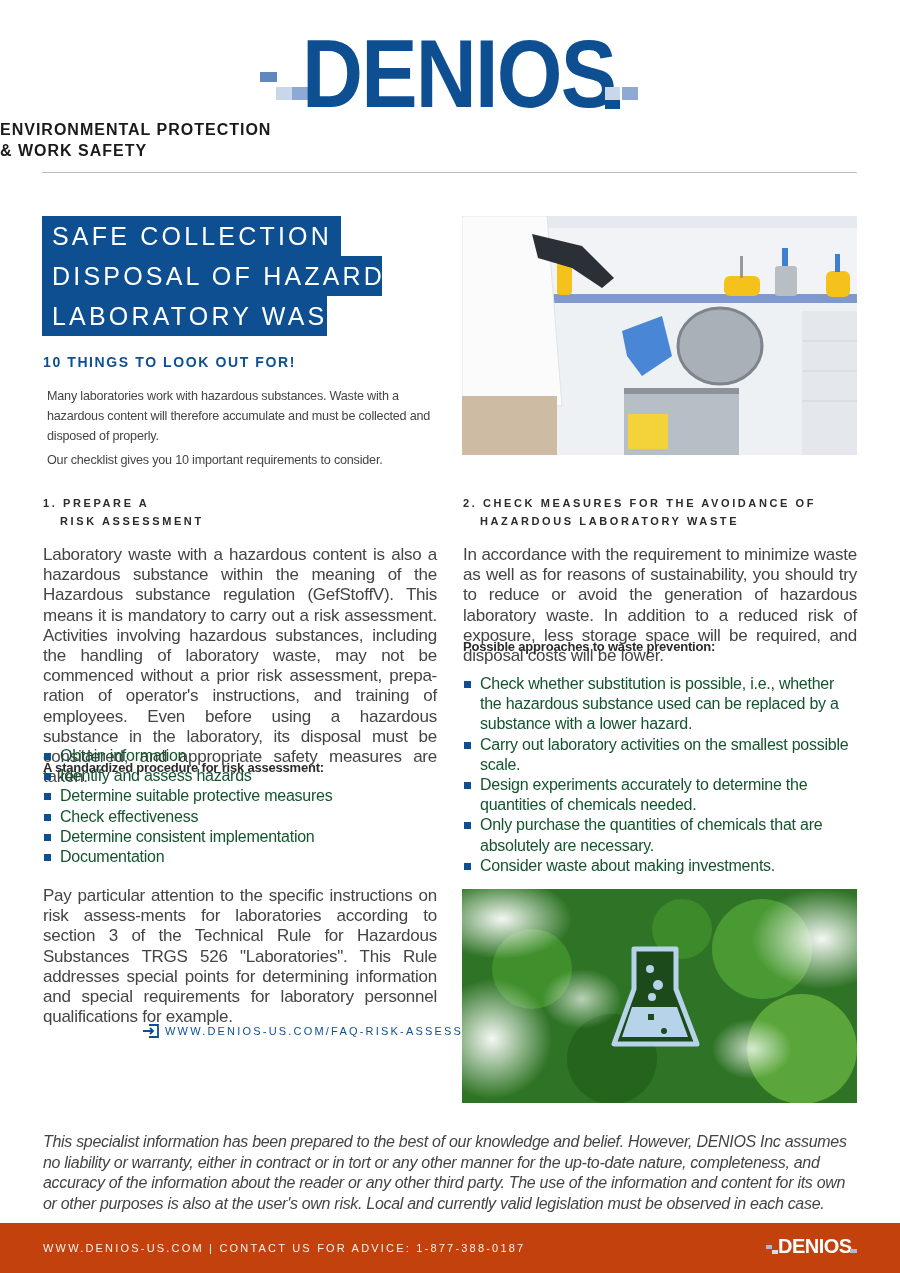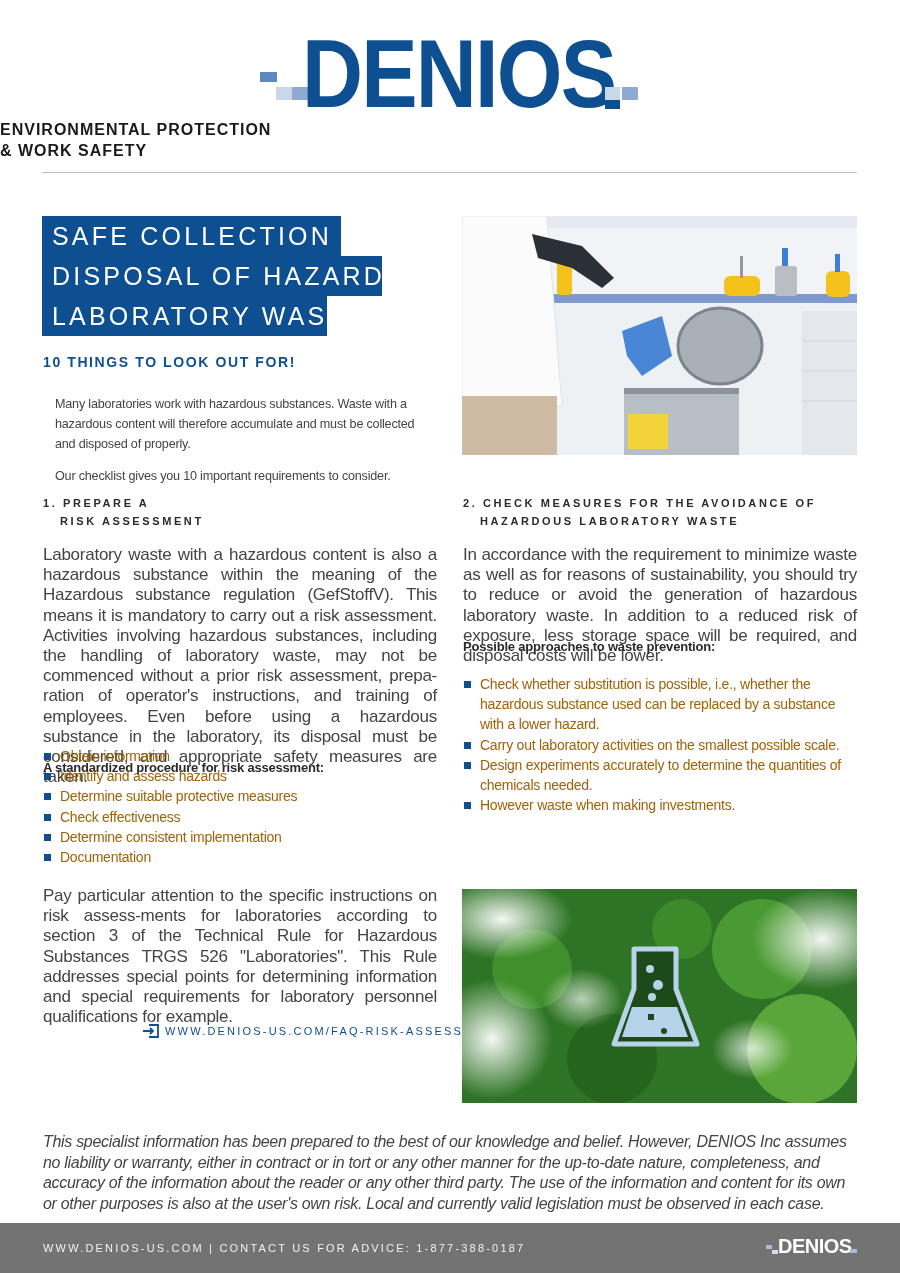--- a/index.html
+++ b/index.html
@@ -31,21 +31,21 @@
     padding-left: 10px; white-space: nowrap; overflow: hidden;
   }
   .subtitle {
     position: absolute; left: 43px; top: 354px; font-size: 14px; font-weight: bold;
     color: #0e4f92; letter-spacing: 1.6px;
   }
   .intro {
     position: absolute; left: 43px; top: 382px; width: 400px; font-size: 12.6px;
     line-height: 20px; color: #444; letter-spacing: -0.2px;
   }
-  .intro p { margin: 12px; }
+  .intro p { margin: 4px; }
 
   
   .photo { position: absolute; overflow: hidden; }
   .lab-photo { left: 462px; top: 216px; width: 395px; height: 239px;
     background: linear-gradient(180deg, #f2f4f7 0%, #e9edf2 40%, #f5f6f8 100%); }
   .forest-photo { left: 462px; top: 889px; width: 395px; height: 214px;
     background: radial-gradient(circle at 30% 40%, #3f8a32 0%, #2c6e22 40%, #1f5519 100%); }
 
   
   .sec-head {
@@ -53,39 +53,39 @@
     color: #2b2b2b; line-height: 18px;
   }
   .sec-head .indent { padding-left: 17px; display: block; }
   .body-text {
     position: absolute; font-size: 17px; line-height: 20.2px; color: #444;
     text-align: justify; letter-spacing: -0.25px;
   }
   .bold-head {
     position: absolute; font-size: 13px; font-weight: bold; color: #2a2a2a; letter-spacing: -0.2px; text-align: right;
   }
-  ul.blist { position: absolute; list-style: none; font-size: 14px; color: #a16207; letter-spacing: -0.25px; }
+  ul.blist { position: absolute; list-style: none; font-size: 16px; color: #14532d; letter-spacing: -0.25px; }
   ul.blist li { position: relative; padding-left: 17px; line-height: 20.2px; }
   ul.blist li .bullet {
     position: absolute; left: 1px; top: 7px; width: 7px; height: 7px; background: #0e4f92;
   }
   .link-row {
     position: absolute; left: 143px; top: 1024px; display: flex; align-items: center;
     color: #0e4f92; font-size: 11px; letter-spacing: 2.2px;
   }
   .link-row .arrow { width: 16px; height: 14px; margin-right: 6px; }
 
   .disclaimer {
     position: absolute; left: 43px; top: 1132px; width: 815px; font-size: 16px;
     font-style: italic; color: #444; line-height: 20.5px; letter-spacing: -0.3px;
   }
 
   
   .footer {
-    position: absolute; left: 0; top: 1223px; width: 900px; height: 50px; background: #737373;
+    position: absolute; left: 0; top: 1223px; width: 900px; height: 50px; background: #c2410c;
   }
   .footer-text {
     position: absolute; left: 43px; top: 19px; color: #f2f2f2; font-size: 11px; letter-spacing: 2.2px;
   }
   .footer-logo {
     position: absolute; left: 778px; top: 12px; color: #ffffff; font-weight: bold; font-size: 20px;
     letter-spacing: -0.5px;
   }
   .fl-sq { position: absolute; }
 </style>
@@ -179,21 +179,22 @@
 </div>
 
 <div class="body-text" style="left:463px;top:545px;width:394px;">In accordance with the requirement to minimize waste as well as for reasons of sustainability, you should try to reduce or avoid the generation of hazardous laboratory waste. In addition to a reduced risk of exposure, less storage space will be required, and disposal costs will be lower.</div>
 
 <div class="bold-head" style="left:463px;top:639px;">Possible approaches to waste prevention:</div>
 
 <ul class="blist" style="left:463px;top:674px;width:396px;">
   <li><span class="bullet"></span><span>Check whether substitution is possible, i.e., whether the hazardous substance used can be replaced by a substance with a lower hazard.</span></li>
   <li><span class="bullet"></span><span>Carry out laboratory activities on the smallest possible scale.</span></li>
   <li><span class="bullet"></span><span>Design experiments accurately to determine the quantities of chemicals needed.</span></li>
-  <li><span class="bullet"></span><span>However waste when making investments.</span></li>
+  <li><span class="bullet"></span><span>Only purchase the quantities of chemicals that are absolutely are necessary.</span></li>
+  <li><span class="bullet"></span><span>Consider waste about making investments.</span></li>
 </ul>
 
 <div class="photo forest-photo">
   <svg width="395" height="214" viewBox="0 0 395 214">
     <defs>
       <radialGradient id="cloud" cx="50%" cy="50%" r="50%">
         <stop offset="0%" stop-color="#ffffff" stop-opacity="0.95"></stop>
         <stop offset="100%" stop-color="#ffffff" stop-opacity="0"></stop>
       </radialGradient>
     </defs>

